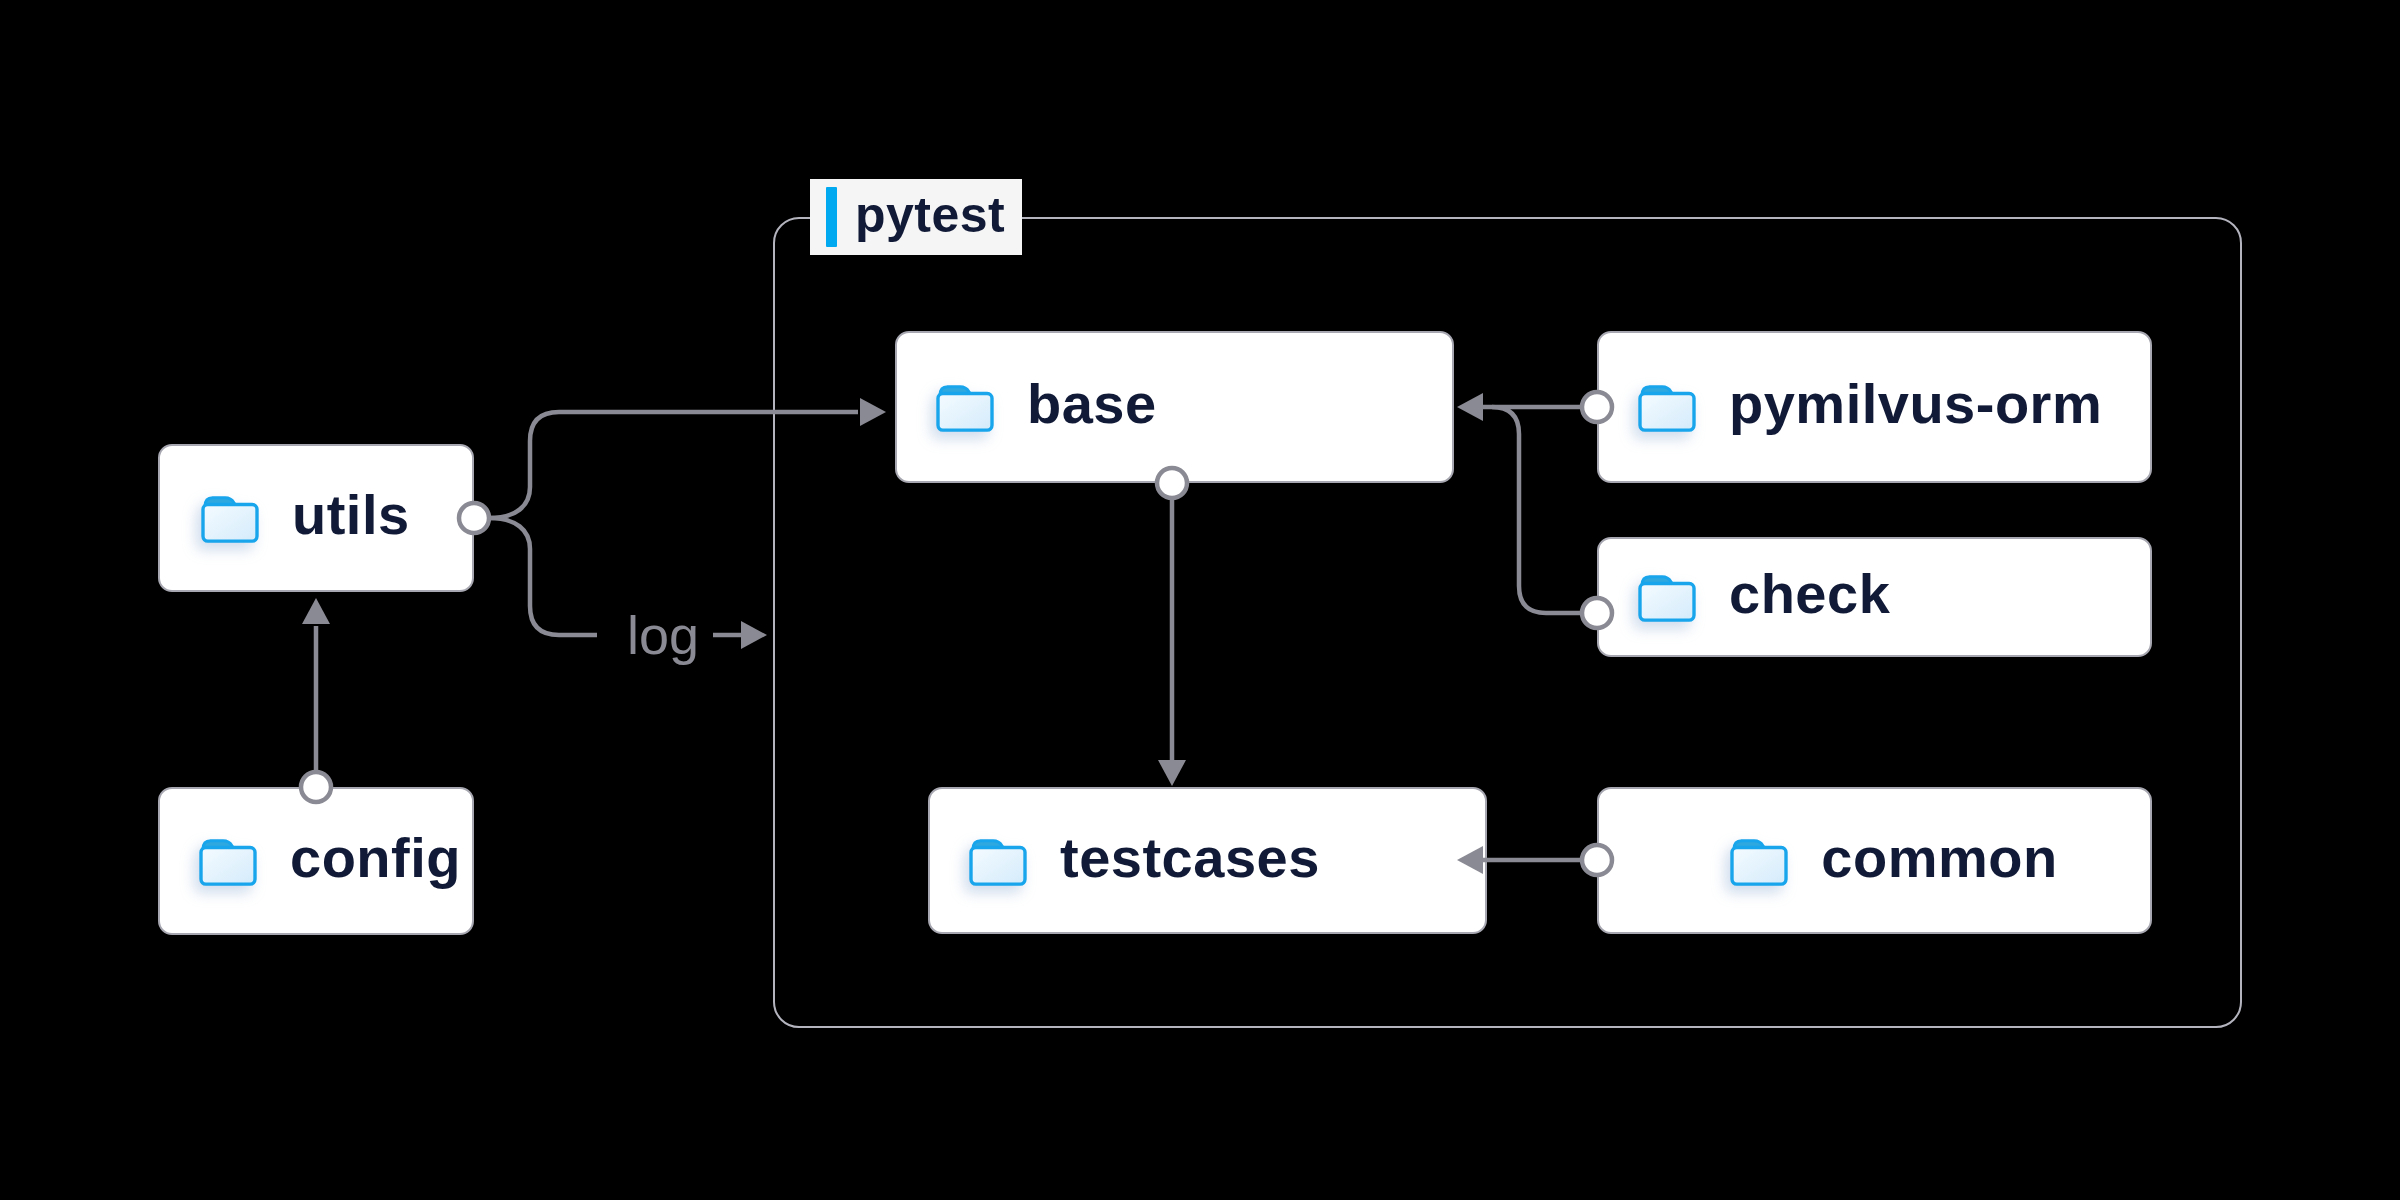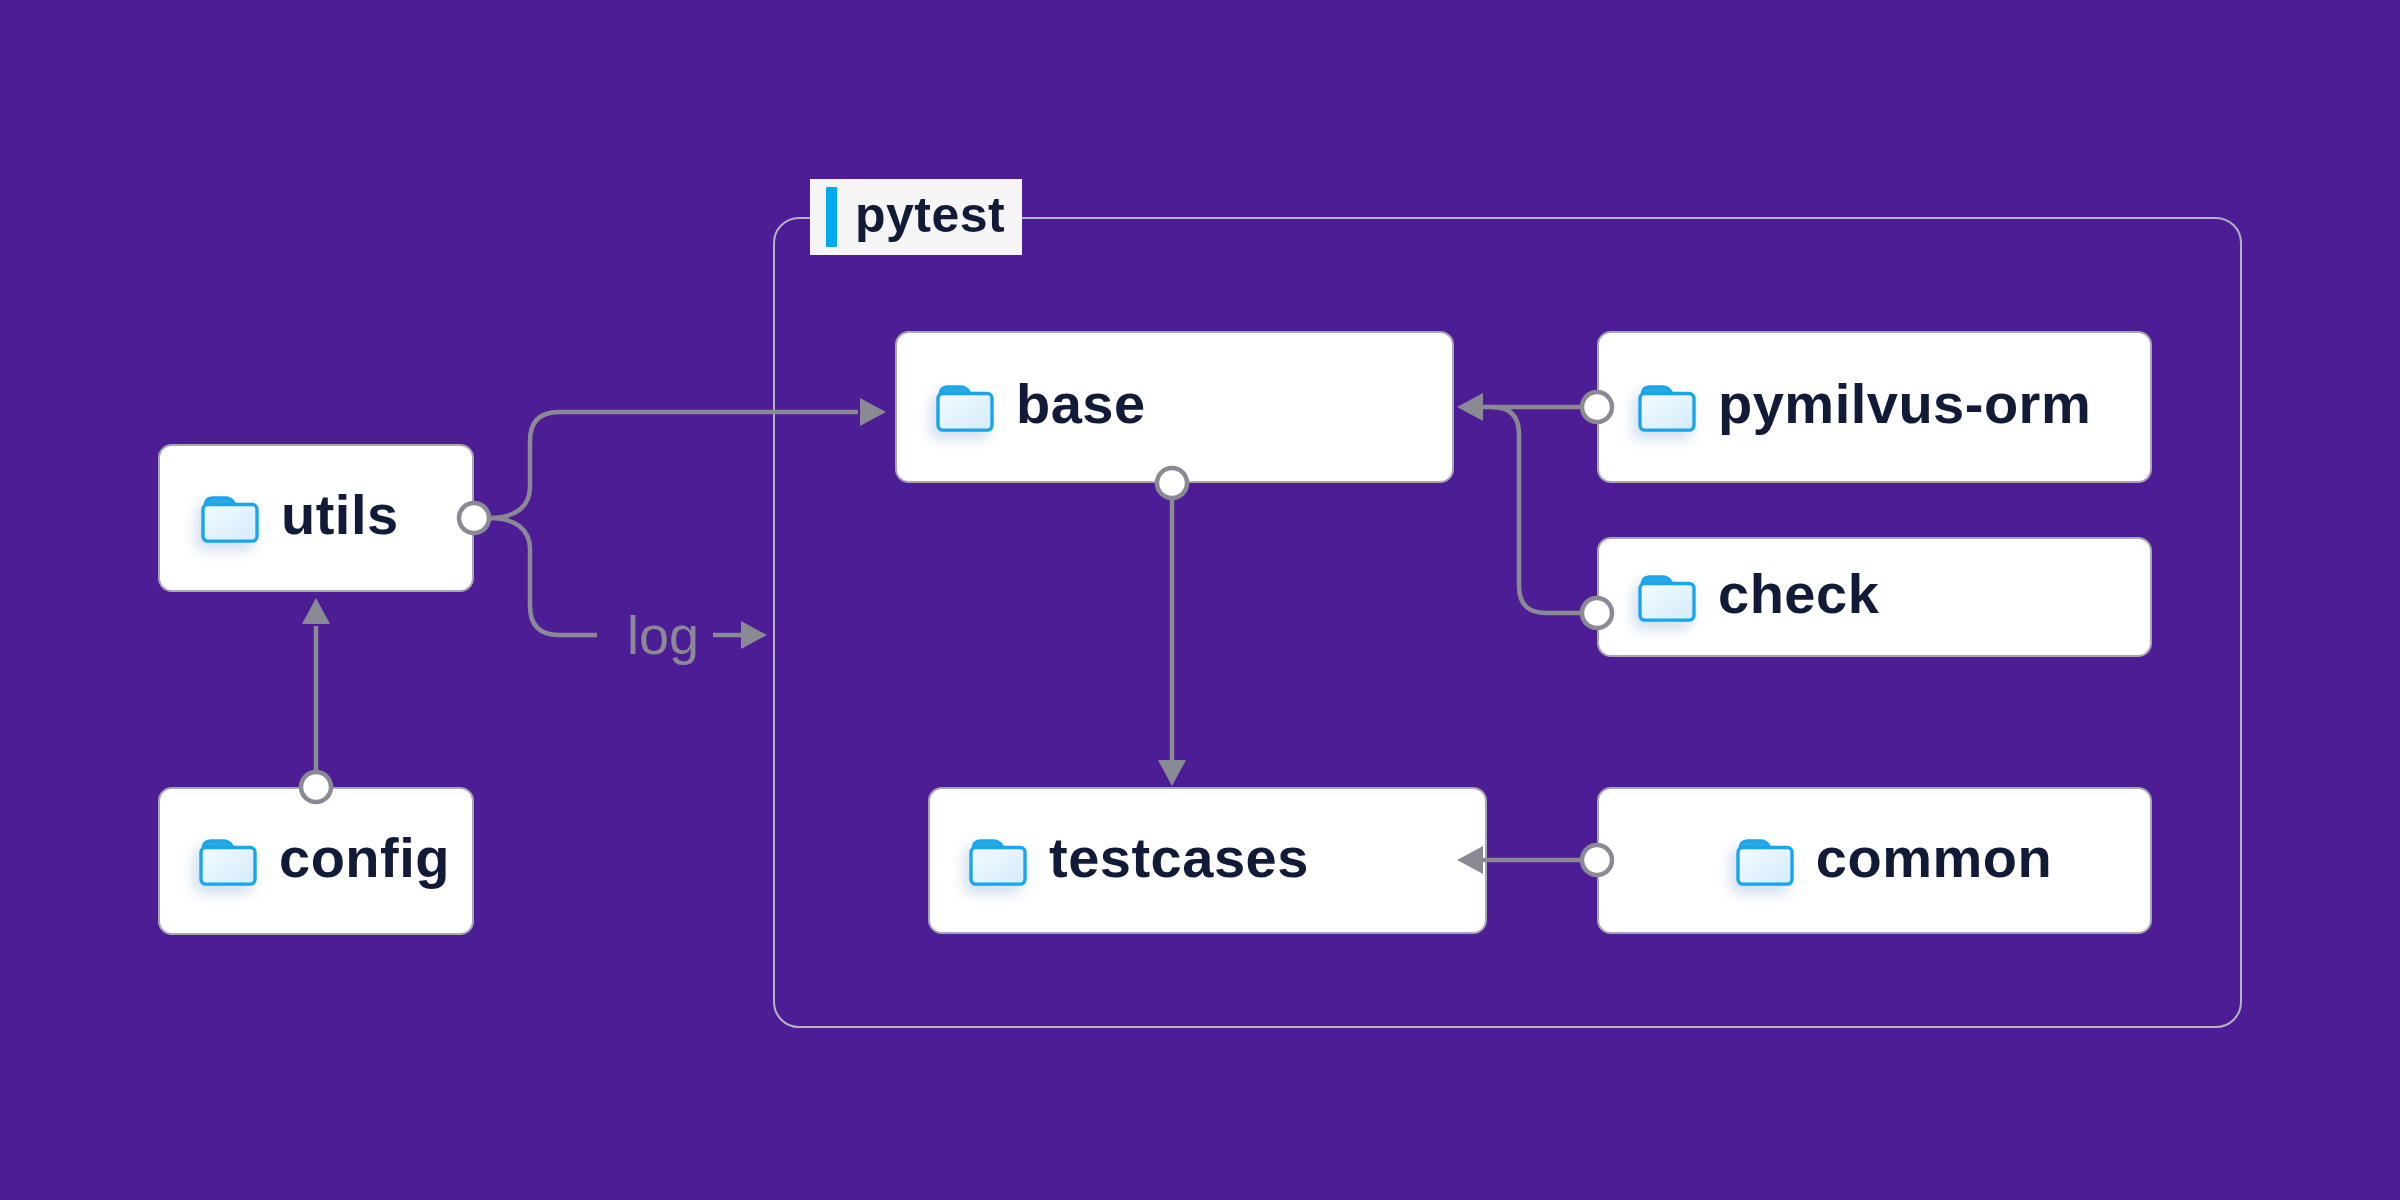--- a/index.html
+++ b/index.html
@@ -1,19 +1,19 @@
 <!DOCTYPE html>
 <html><head>
 <meta charset="utf-8">
 <style>
   html,body{margin:0;padding:0;background:#f5f5f6;}
   .stage{
     position:relative;
     width:2400px;height:1200px;
-    background:#4c1d95;
+    background:#000000;
     font-family:"Liberation Sans", sans-serif;
     overflow:hidden;
   }
   .pytest-container{
     position:absolute;
     left:773px;top:217px;width:1469px;height:811px;
     border:2.5px solid #b4b4bf;
     border-radius:26px;
     box-sizing:border-box;
     background:transparent;
@@ -33,21 +33,21 @@
     font-size:50px;font-weight:700;color:#111a36;letter-spacing:0.5px;
     line-height:1;padding-bottom:4px;
   }
   .node{
     position:absolute;
     background:#ffffff;
     border:2.5px solid #a7a7b1;
     border-radius:14px;
     box-sizing:border-box;
     display:flex;align-items:center;
-    padding-left:36px;gap:19px;
+    padding-left:36px;gap:30px;
     z-index:2;
   }
   .node-label{
     font-size:56px;font-weight:700;color:#111a36;letter-spacing:0.5px;
     line-height:1;padding-bottom:6px;
   }
   .folder-icon{
     flex:0 0 auto;
     filter:drop-shadow(-5px 7px 7px rgba(110,150,200,.33));
   }

